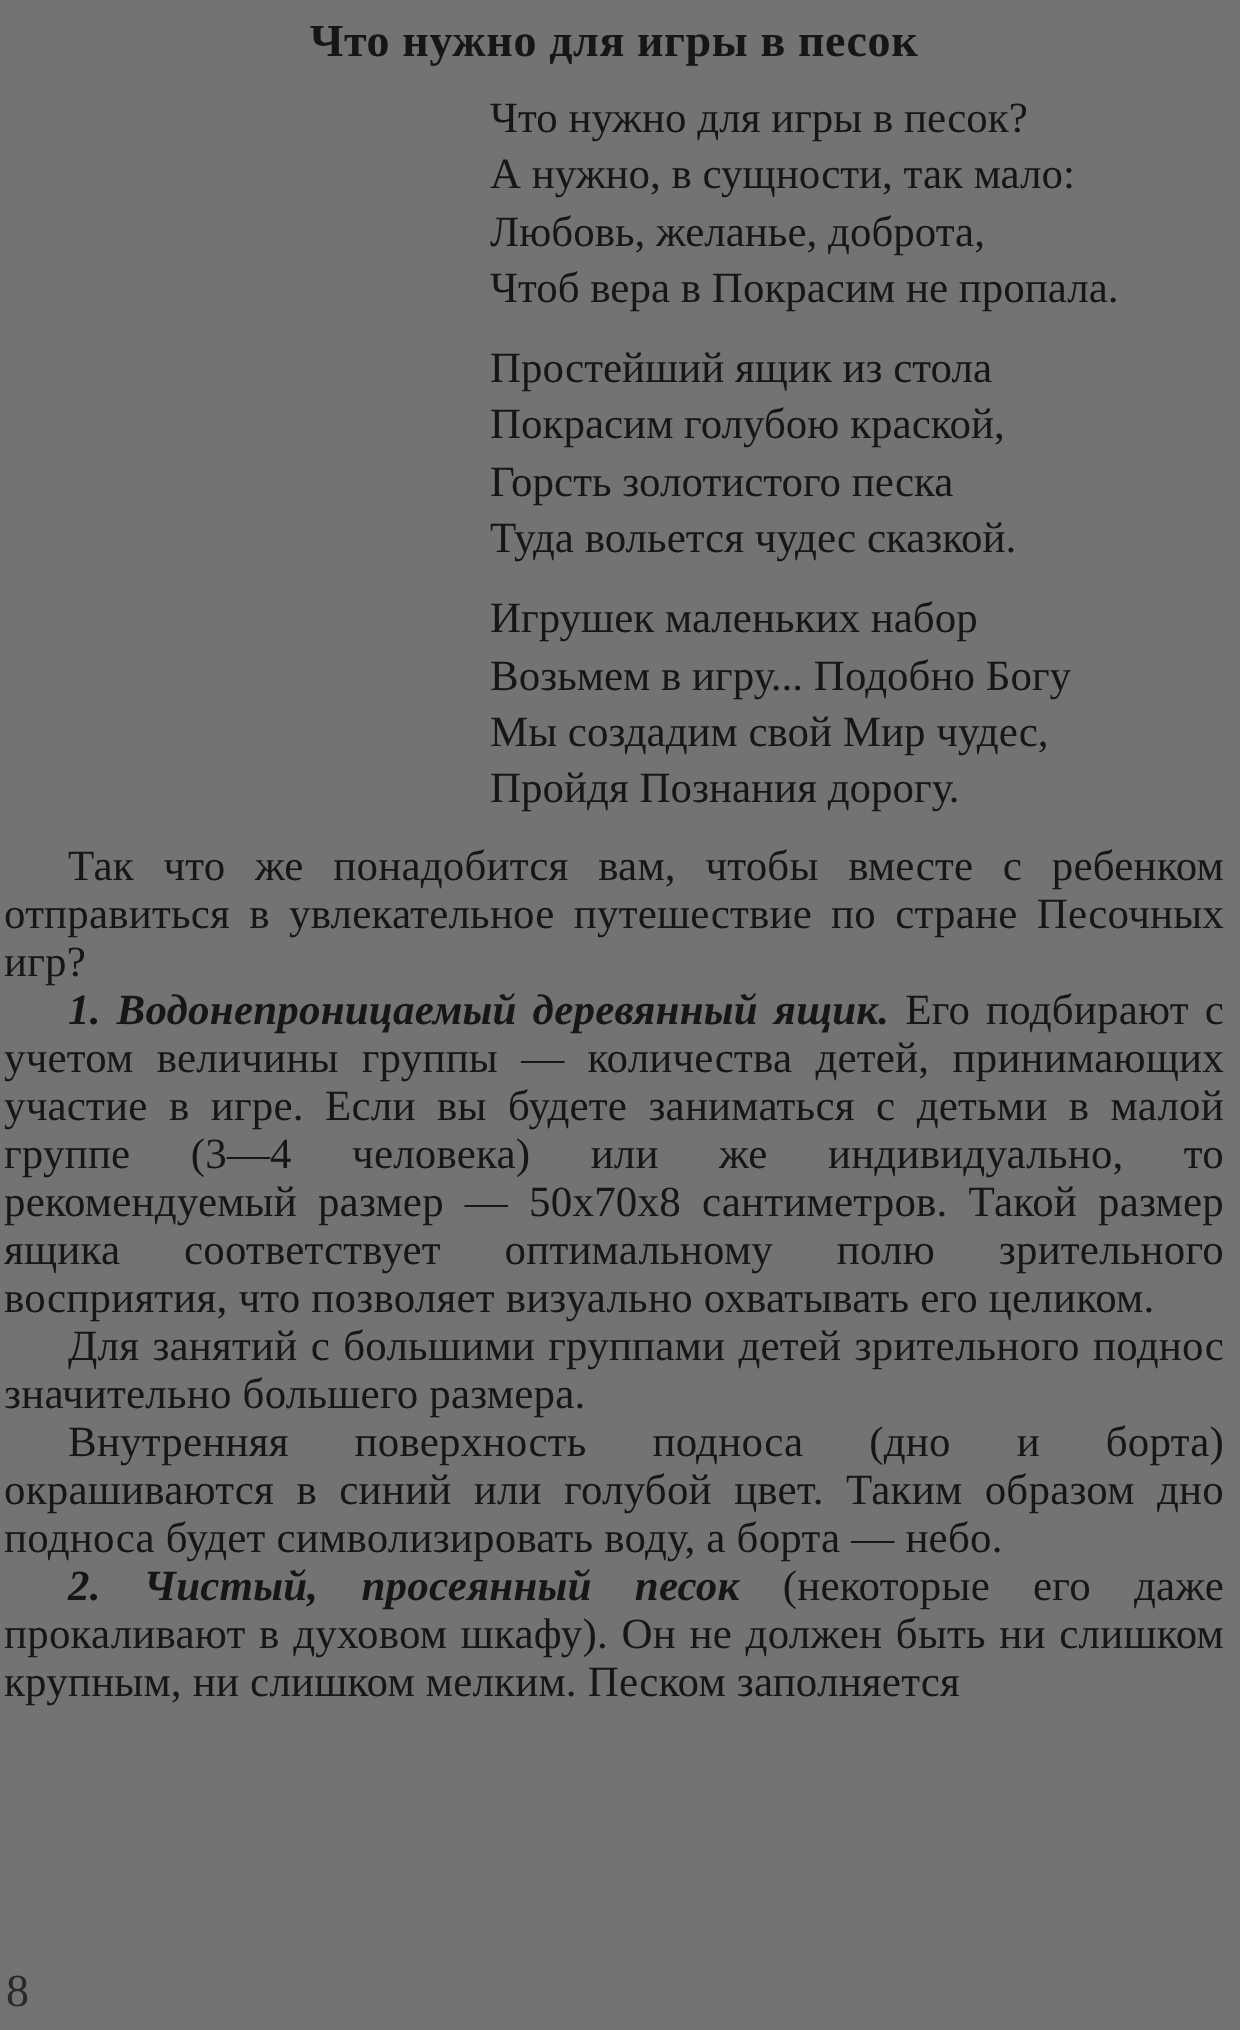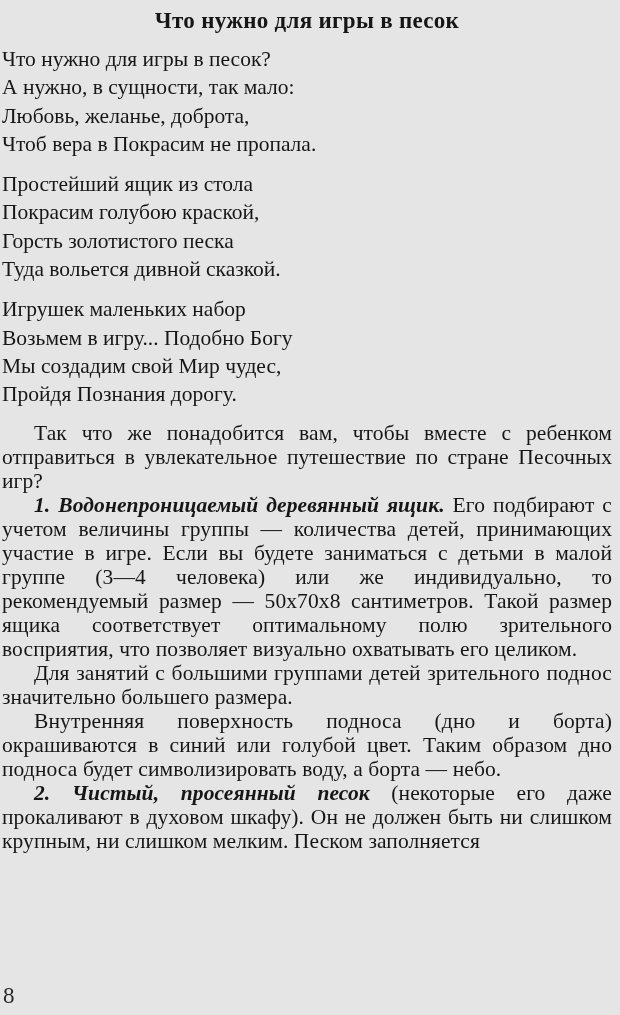--- a/index.html
+++ b/index.html
@@ -4,35 +4,36 @@
 <style>
   html, body {
     margin: 0;
     padding: 0;
     background: #ffffff;
   }
   .page {
     position: relative;
     width: 620px;
     height: 1015px;
-    background: #e5e5e5;
+    background: #737373;
     color: #161616;
     font-family: "Liberation Serif", serif;
     overflow: hidden;
     box-sizing: border-box;
     padding: 6px 8px 0 2px;
   }
   .title {
     font-size: 23px;
     font-weight: bold;
     text-align: center;
     margin: 2px 0 11px 0;
     letter-spacing: 0.3px;
   }
   .poem {
+    margin-left: 243px;
     font-size: 21.5px;
     line-height: 28.3px;
     margin-bottom: 9px;
   }
   .stanza {
     margin: 0 0 12px 0;
   }
   .poem-line {
     white-space: nowrap;
   }
@@ -67,21 +68,21 @@
     <div class="stanza">
       <div class="poem-line">Что нужно для игры в песок?</div>
       <div class="poem-line">А нужно, в сущности, так мало:</div>
       <div class="poem-line">Любовь, желанье, доброта,</div>
       <div class="poem-line">Чтоб вера в Покрасим не пропала.</div>
     </div>
     <div class="stanza">
       <div class="poem-line">Простейший ящик из стола</div>
       <div class="poem-line">Покрасим голубою краской,</div>
       <div class="poem-line">Горсть золотистого песка</div>
-      <div class="poem-line">Туда вольется дивной сказкой.</div>
+      <div class="poem-line">Туда вольется чудес сказкой.</div>
     </div>
     <div class="stanza">
       <div class="poem-line">Игрушек маленьких набор</div>
       <div class="poem-line">Возьмем в игру... Подобно Богу</div>
       <div class="poem-line">Мы создадим свой Мир чудес,</div>
       <div class="poem-line">Пройдя Познания дорогу.</div>
     </div>
   </div>
 
   <div class="body-text">

